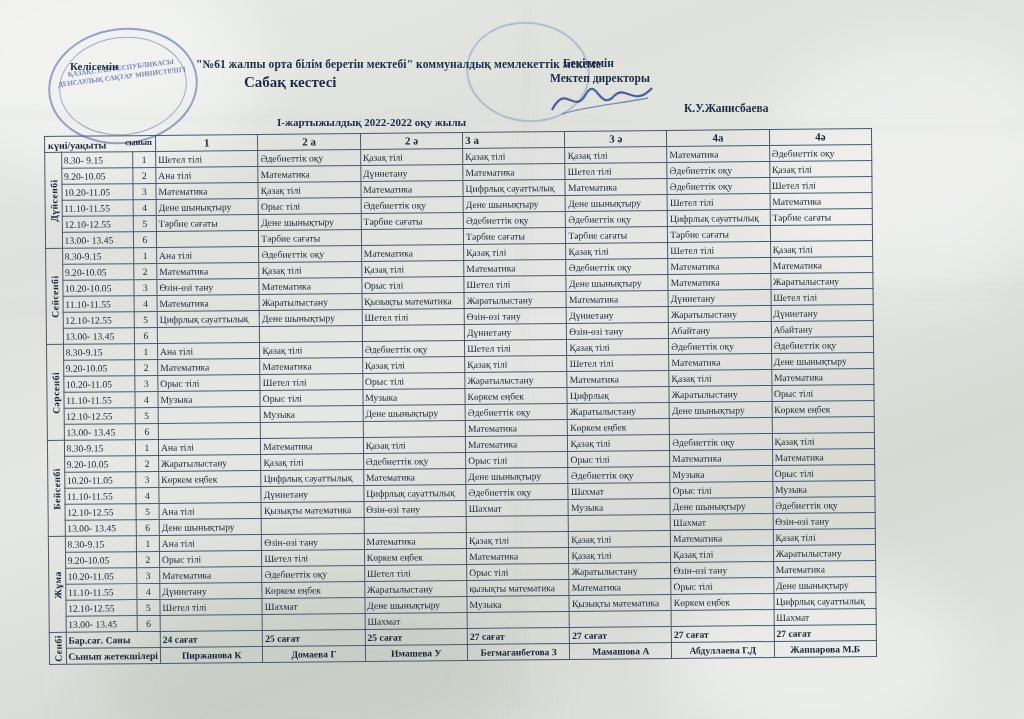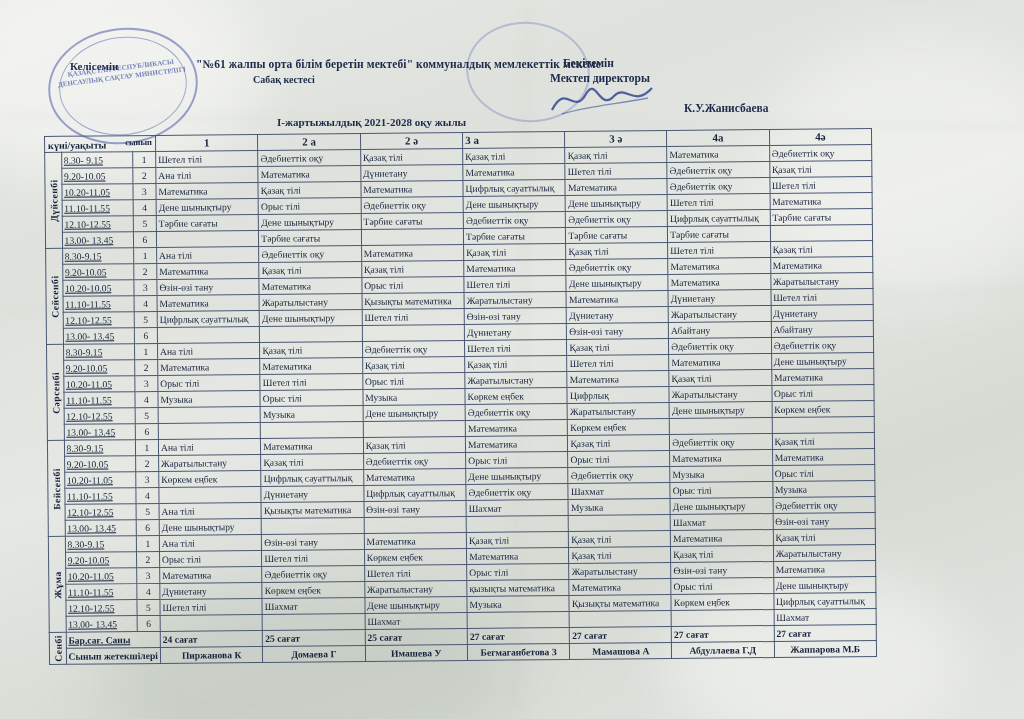--- a/index.html
+++ b/index.html
@@ -62,22 +62,22 @@
     font-weight: bold;
     margin-left: 36px;
   }
   #hdr-title1 {
     left: 196px; top: 58px;
     font-size: 11.5px;
     font-weight: bold;
     letter-spacing: 0.1px;
   }
   #hdr-title2 {
-    left: 253px; top: 74px;
-    font-size: 10px;
+    left: 244px; top: 74px;
+    font-size: 15px;
     font-weight: bold;
   }
   #hdr-agree {
     left: 70px; top: 60px;
     font-size: 11px;
     font-weight: bold;
   }
   #hdr-agree-org {
     left: 62px; top: 73px;
     font-size: 10px;
@@ -169,21 +169,20 @@
     writing-mode: vertical-rl;
     transform: rotate(180deg);
     letter-spacing: 0.5px;
     padding: 0;
   }
   .c-time {
     width: 60px;
     text-align: left;
     padding-left: 3px;
     font-size: 9.5px;
-    text-decoration: underline;
   }
   .c-num {
     width: 16px;
     text-align: center;
     font-size: 9.5px;
   }
   .c-cls { width: 104px; text-align: left; padding-left: 3px; }
   .corner-head {
     font-size: 9px;
     font-weight: bold;
@@ -233,21 +232,21 @@
     <path d="M4 32 C 18 4, 26 38, 38 16 C 48 -2, 52 34, 66 18 C 78 6, 86 30, 104 10" fill="none" stroke="rgba(30,50,140,0.75)" stroke-width="2.2"></path>
     <path d="M14 36 C 40 28, 70 26, 100 20" fill="none" stroke="rgba(30,50,140,0.5)" stroke-width="1.4"></path>
   </svg>
 
   <div class="hdr" id="hdr-agree">Келісемін</div>
   <div class="hdr" id="hdr-title1">"№61 жалпы орта білім беретін мектебі" коммуналдық мемлекеттік мекеме</div>
   <div class="hdr" id="hdr-title2">Сабақ кестесі</div>
   <div class="hdr" id="hdr-approve">Бекітемін</div>
   <div class="hdr" id="hdr-director">Мектеп директоры</div>
   <div class="hdr" id="hdr-director-name">К.У.Жанисбаева</div>
-  <div class="hdr" id="hdr-year">I-жартыжылдық    2021-2028  оқу  жылы</div>
+  <div class="hdr" id="hdr-year">I-жартыжылдық    2022-2022  оқу  жылы</div>
 
   <table id="grid">
     <thead>
       <tr>
         <th class="corner-head" colspan="3">
           <span class="corner-a">сынып</span>
           <span class="corner-b">күні/уақыты</span>
         </th>
       <th class="c-cls" style="text-align: center;">1</th>
           <th class="c-cls" style="text-align: center;">2 а</th>

